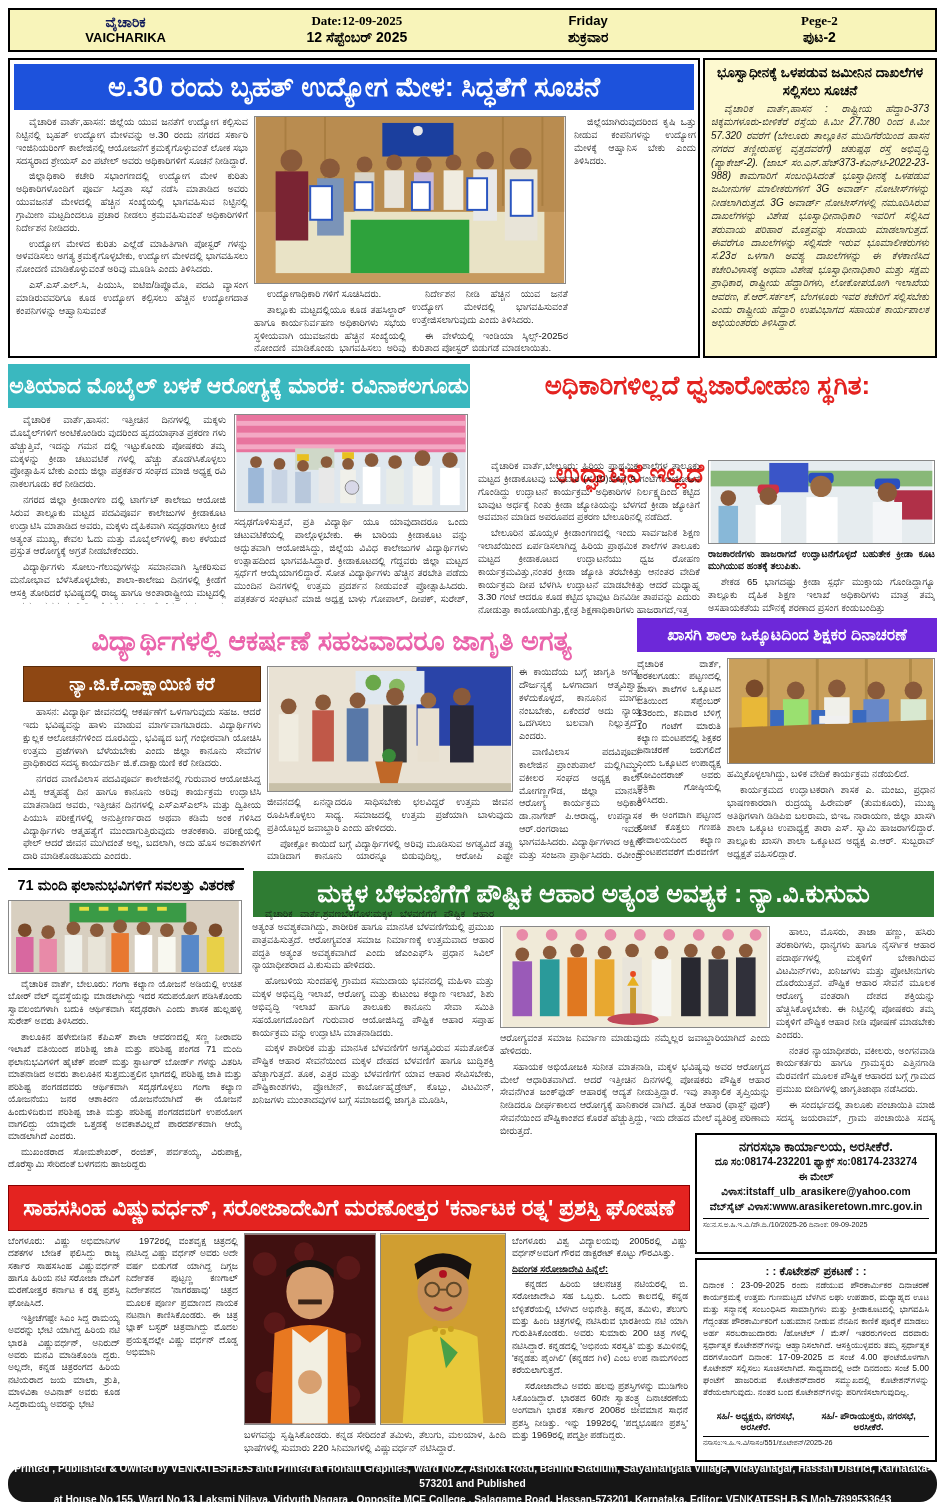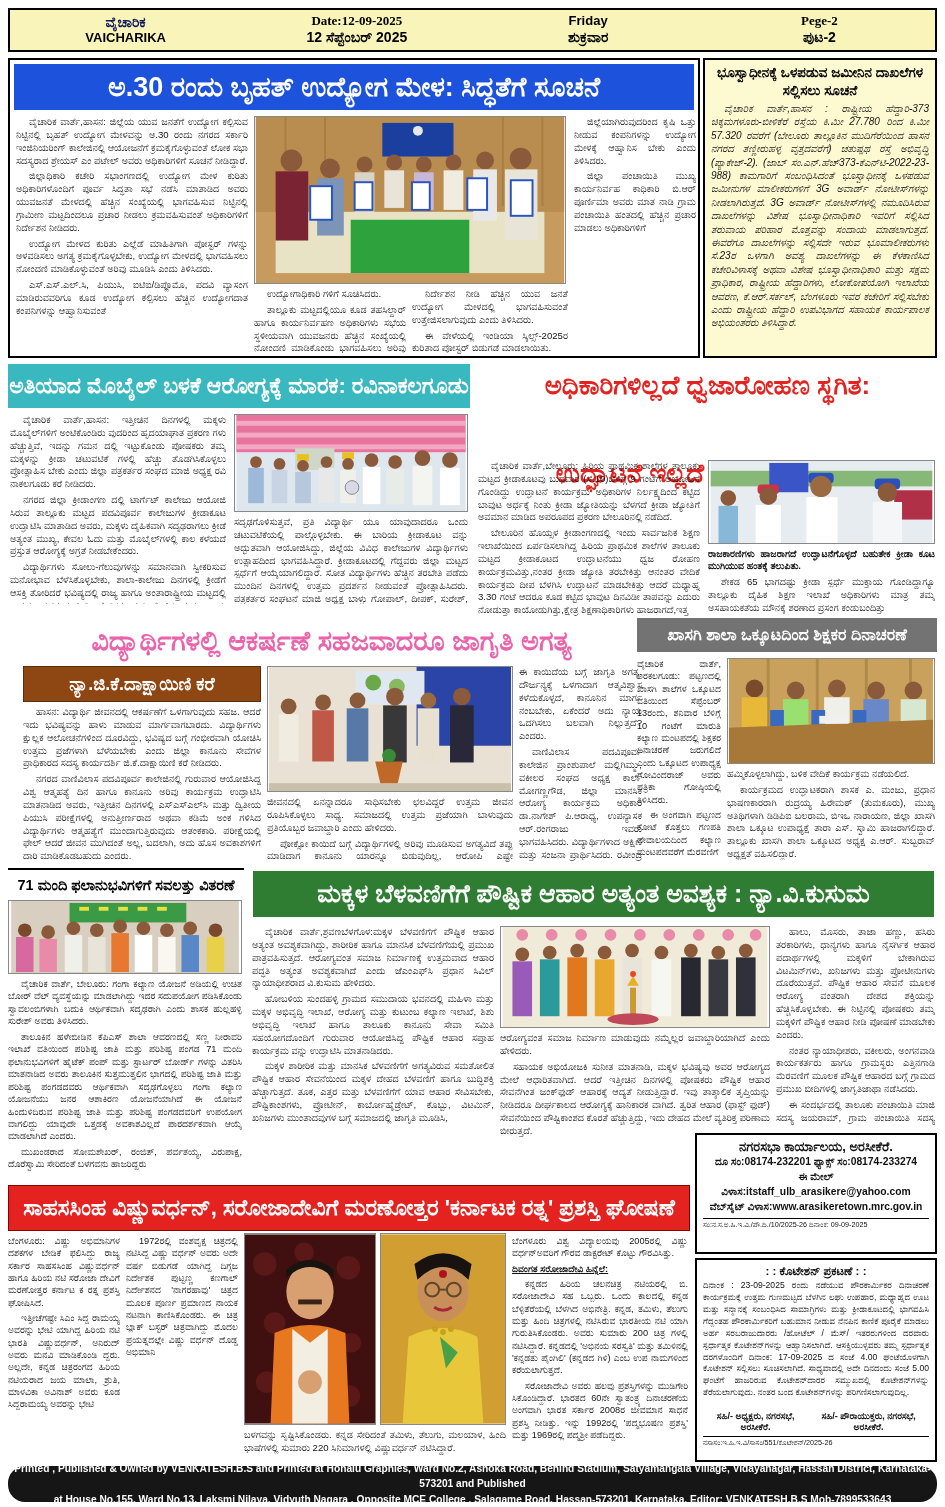--- a/index.html
+++ b/index.html
@@ -104,21 +104,20 @@
       <p>ತಾಲ್ಲೂಕು ಮಟ್ಟದಲ್ಲಿಯೂ ಕೂಡ ತಹಸಿಲ್ದಾರ್ ಹಾಗೂ ಕಾರ್ಯನಿರ್ವಹಣ ಅಧಿಕಾರಿಗಳು ಸಭೆಯ ಸ್ಥಳೀಯವಾಗಿ ಯುವಜನರು ಹೆಚ್ಚಿನ ಸಂಖ್ಯೆಯಲ್ಲಿ ನೋಂದಣಿ ಮಾಡಿಕೊಂಡು ಭಾಗವಹಿಸಲು ಅರಿವು ಮೂಡಿಸುವಂತೆ ತಿಳಿಸಿದರು.</p>
 
     </div>
     <div class="abs body-text" style="left:402px;top:228px;width:156px;height:66px;overflow:hidden;">
       <p>ನಿರ್ದೇಶನ ನೀಡಿ ಹೆಚ್ಚಿನ ಯುವ ಜನತೆ ಉದ್ಯೋಗ ಮೇಳದಲ್ಲಿ ಭಾಗವಹಿಸುವಂತೆ ಉತ್ತೇಜಿಸಲಾಗುವುದು ಎಂದು ತಿಳಿಸಿದರು.</p>
       <p>ಈ ವೇಳೆಯಲ್ಲಿ ಇಂಡಿಯಾ ಸ್ಕಿಲ್ಸ್-2025ರ ಕುರಿತಾದ ಪೋಸ್ಟರ್ ಬಿಡುಗಡೆ ಮಾಡಲಾಯಿತು.</p>
 
     </div>
     <div class="abs body-text" style="left:564px;top:56px;width:122px;height:238px;overflow:hidden;">
       <p>ಜಿಲ್ಲೆಯಾಗಿರುವುದರಿಂದ ಕೃಷಿ ಒತ್ತು ನೀಡುವ ಕಂಪನಿಗಳನ್ನು ಉದ್ಯೋಗ ಮೇಳಕ್ಕೆ ಆಹ್ವಾನಿಸ ಬೇಕು ಎಂದು ತಿಳಿಸಿದರು.</p>
-      <p>ಜಿಲ್ಲಾ ಪಂಚಾಯಿತಿ ಮುಖ್ಯ ಕಾರ್ಯನಿರ್ವಹ ಕಾಧಿಕಾರಿ ಬಿ.ಆರ್ ಪೂರ್ಣಿಮಾ ಅವರು ಮಾತ ನಾಡಿ ಗ್ರಾಮ ಪಂಚಾಯಿತಿ ಹಂತದಲ್ಲಿ ಹೆಚ್ಚಿನ ಪ್ರಚಾರ ಮಾಡಲು ಅಧಿಕಾರಿಗಳಿಗೆ</p>
     </div>
   </div>
 
   <div class="abs bordered" style="left:703px;top:58px;width:234px;height:300px;background:#fdf9d0;padding:4px 6px;">
     <div class="headline-ink" style="font-size:13.5px;color:#000;line-height:1.3;">ಭೂಸ್ವಾಧೀನಕ್ಕೆ ಒಳಪಡುವ ಜಮೀನಿನ ದಾಖಲೆಗಳ ಸಲ್ಲಿಸಲು ಸೂಚನೆ</div>
     <div class="body-text" style="font-size:10px;margin-top:3px;font-style:italic;">
       <p>ವೈಚಾರಿಕ ವಾರ್ತೆ,ಹಾಸನ : ರಾಷ್ಟ್ರೀಯ ಹೆದ್ದಾರಿ-373 ಚಿಕ್ಕಮಗಳೂರು-ಬೀಳಿಕೆರೆ ರಸ್ತೆಯ ಕಿ.ಮೀ 27.780 ರಿಂದ ಕಿ.ಮೀ 57.320 ರವರೆಗೆ (ಬೇಲೂರು ತಾಲ್ಲೂಕಿನ ಮುದಿಗೆರೆಯಿಂದ ಹಾಸನ ನಗರದ ತಣ್ಣೀರುಹಳ್ಳ ವೃತ್ತದವರೆಗೆ) ಚತುಷ್ಪಥ ರಸ್ತೆ ಅಭಿವೃದ್ಧಿ (ಪ್ಯಾಕೇಜ್-2). (ಜಾಬ್ ಸಂ.ಎನ್.ಹೆಚ್373-ಕೆಎನ್‌ಟಿ-2022-23-988) ಕಾಮಗಾರಿಗೆ ಸಂಬಂಧಿಸಿದಂತೆ ಭೂಸ್ವಾಧೀನಕ್ಕೆ ಒಳಪಡುವ ಜಮೀನುಗಳ ಮಾಲೀಕರುಗಳಿಗೆ 3G ಅವಾರ್ಡ್ ನೋಟೀಸ್‌ಗಳನ್ನು ನೀಡಲಾಗಿರುತ್ತದೆ. 3G ಅವಾರ್ಡ್ ನೋಟೀಸ್‌ಗಳಲ್ಲಿ ನಮೂದಿಸಿರುವ ದಾಖಲೆಗಳನ್ನು ವಿಶೇಷ ಭೂಸ್ವಾಧೀನಾಧಿಕಾರಿ ಇವರಿಗೆ ಸಲ್ಲಿಸಿದ ತರುವಾಯ ಪರಿಹಾರ ಮೊತ್ತವನ್ನು ಸಂದಾಯ ಮಾಡಲಾಗುತ್ತದೆ. ಈವರೆಗೂ ದಾಖಲೆಗಳನ್ನು ಸಲ್ಲಿಸದೇ ಇರುವ ಭೂಮಾಲೀಕರುಗಳು ಸೆ.23ರ ಒಳಗಾಗಿ ಅವಶ್ಯ ದಾಖಲೆಗಳನ್ನು ಈ ಕೆಳಕಾಣಿಸಿದ ಕಚೇರಿವಿಳಾಸಕ್ಕೆ ಅಥವಾ ವಿಶೇಷ ಭೂಸ್ವಾಧೀನಾಧಿಕಾರಿ ಮತ್ತು ಸಕ್ಷಮ ಪ್ರಾಧಿಕಾರ, ರಾಷ್ಟ್ರೀಯ ಹೆದ್ದಾರಿಗಳು, ಲೋಕೋಪಯೋಗಿ ಇಲಾಖೆಯ ಆವರಣ, ಕೆ.ಆರ್.ಸರ್ಕಲ್, ಬೆಂಗಳೂರು ಇವರ ಕಚೇರಿಗೆ ಸಲ್ಲಿಸಬೇಕು ಎಂದು ರಾಷ್ಟ್ರೀಯ ಹೆದ್ದಾರಿ ಉಪವಿಭಾಗದ ಸಹಾಯಕ ಕಾರ್ಯಪಾಲಕ ಅಭಿಯಂತರರು ತಿಳಿಸಿದ್ದಾರೆ.</p>
     </div>
   </div>
 
@@ -235,21 +234,21 @@
       <p style="text-indent:0;">ಜೀವನದಲ್ಲಿ ಏನನ್ನಾದರೂ ಸಾಧಿಸಬೇಕು ಛಲವಿದ್ದರೆ ಉತ್ತಮ ಜೀವನ ರೂಪಿಸಿಕೊಳ್ಳಲು ಸಾಧ್ಯ. ಸಮಾಜದಲ್ಲಿ ಉತ್ತಮ ಪ್ರಜೆಯಾಗಿ ಬಾಳುವುದು ಪ್ರತಿಯೊಬ್ಬರ ಜವಾಬ್ದಾರಿ ಎಂದು ಹೇಳಿದರು.</p>
       <p>ಪೋಕ್ಸೋ ಕಾಯಿದೆ ಬಗ್ಗೆ ವಿದ್ಯಾರ್ಥಿಗಳಲ್ಲಿ ಅರಿವು ಮೂಡಿಸುವ ಅಗತ್ಯವಿದೆ ತಪ್ಪು ಮಾಡಿದಾಗ ಕಾನೂನು ಯಾರನ್ನೂ ಬಿಡುವುದಿಲ್ಲ, ಆರೋಪಿ ಎಷ್ಟೇ ಶ್ರೀಮಂತರಾಗಿದ್ದರೂ ಅಪರಾಧಿ ಎಂದು ಸಾಬೀತಾದರೆ ಶಿಕ್ಷೆ ಕಟ್ಟಿಟ್ಟ ಬುತ್ತಿ ಪೋಕ್ಸೋ ಪ್ರಕರಣಗಳು ಹೆಚ್ಚುತ್ತಿರುವ ಕಾರಣ ಗಂಡು ಮತ್ತು ಹೆಣ್ಣು ಮಕ್ಕಳಿಗೆ</p>
     </div>
     <div class="abs body-text" style="left:500px;top:44px;width:123px;height:198px;overflow:hidden;">
       <p style="text-indent:0;">ಈ ಕಾಯಿದೆಯ ಬಗ್ಗೆ ಜಾಗೃತಿ ಅಗತ್ಯ. ದೌರ್ಜನ್ಯಕ್ಕೆ ಒಳಗಾದಾಗ ಆತ್ಮವಿಶ್ವಾಸ ಕಳೆದುಕೊಳ್ಳದೆ, ಕಾನೂನಿನ ಮಾರ್ಗ ನಂಬಬೇಕು, ಏಕೆಂದರೆ ಅದು ನ್ಯಾಯ ಒದಗಿಸಲು ಬಲವಾಗಿ ನಿಲ್ಲುತ್ತದೆ? ಎಂದರು.</p>
       <p>ವಾಣಿವಿಲಾಸ ಪದವಿಪೂರ್ವ ಕಾಲೇಜಿನ ಪ್ರಾಂಶುಪಾಲೆ ಮಲ್ಲಿಗಿಮ್ಮು, ವಕೀಲರ ಸಂಘದ ಅಧ್ಯಕ್ಷ ಕಾರ್ಲೆ ಮೋಗಣ್ಣಗೌಡ, ಜಿಲ್ಲಾ ಮಾನಸಿಕ ಆರೋಗ್ಯ ಕಾರ್ಯಕ್ರಮ ಅಧಿಕಾರಿ ಡಾ.ನಾಗೇಶ್ ಪಿ.ಆರಾಧ್ಯ, ಉಪನ್ಯಾಸಕ ಆರ್.ರಂಗರಾಜು ಇವರು ಭಾಗವಹಿಸಿದರು. ವಿದ್ಯಾರ್ಥಿಗಳಾದ ಅಕ್ಷಿಣಿ ಮತ್ತು ಸಂಜನಾ ಪ್ರಾರ್ಥಿಸಿದರು. ರವೀಂದ್ರ ಕಾರ್ಯಕ್ರಮ ನಿರೂಪಿಸಿದರು.</p>
     </div>
   </div>
 
   <div class="abs" style="left:637px;top:618px;width:300px;height:246px;">
-    <div class="banner" style="width:100%;height:34px;background:#737373;font-size:16px;">ಖಾಸಗಿ ಶಾಲಾ ಒಕ್ಕೂಟದಿಂದ ಶಿಕ್ಷಕರ ದಿನಾಚರಣೆ</div>
+    <div class="banner" style="width:100%;height:34px;background:#6d28d9;font-size:16px;">ಖಾಸಗಿ ಶಾಲಾ ಒಕ್ಕೂಟದಿಂದ ಶಿಕ್ಷಕರ ದಿನಾಚರಣೆ</div>
     <div class="abs body-text" style="left:0;top:40px;width:84px;height:200px;overflow:hidden;font-size:9.2px;">
       <p style="text-indent:0;">ವೈಚಾರಿಕ ವಾರ್ತೆ, ಅರಕಲಗೂಡು: ಪಟ್ಟಣದಲ್ಲಿ ಖಾಸಗಿ ಶಾಲೆಗಳ ಒಕ್ಕೂಟದ ವತಿಯಿಂದ ಸೆಪ್ಟೆಂಬರ್ 13ರಂದು, ಶನಿವಾರ ಬೆಳಿಗ್ಗೆ 10 ಗಂಟೆಗೆ ಮಾರುತಿ ಕಲ್ಯಾಣ ಮಂಟಪದಲ್ಲಿ ಶಿಕ್ಷಕರ ದಿನಾಚರಣೆ ಜರುಗಲಿದೆ ಎಂದು ಒಕ್ಕೂಟದ ಉಪಾಧ್ಯಕ್ಷ ಗೋವಿಂದರಾಜ್ ಅವರು ಪತ್ರಿಕಾ ಗೋಷ್ಠಿಯಲ್ಲಿ ತಿಳಿಸಿದರು.</p>
       <p>ಈ ಅಂಗವಾಗಿ ಪಟ್ಟಣದ ಕೋಟೆ ಕೊತ್ತಲು ಗಣಪತಿ ದೇವಾಲಯದಿಂದ ಕಲ್ಯಾಣ ಮಂಟಪದವರೆಗೆ ಮೆರವಣಿಗೆ</p>
     </div>
     <svg class="abs photo" style="left:90px;top:40px;" width="208" height="106" viewBox="0 0 208 106">
       <rect width="208" height="106" fill="#c9a05c"></rect>
       <g stroke="#b08a48" stroke-width="3">
           <line x1="40" y1="0" x2="40" y2="70"></line>
           <line x1="90" y1="0" x2="90" y2="70"></line>
           <line x1="140" y1="0" x2="140" y2="70"></line>
@@ -316,21 +315,21 @@
     </svg>
     <div class="abs body-text" style="left:0;top:110px;width:234px;height:202px;overflow:hidden;font-size:9.3px;">
       <p>ವೈಚಾರಿಕ ವಾರ್ತೆ, ಬೇಲೂರು: ಗಂಗಾ ಕಲ್ಯಾಣ ಯೋಜನೆ ಅಡಿಯಲ್ಲಿ ಉಚಿತ ಬೋರ್ ವೆಲ್ ವ್ಯವಸ್ಥೆಯನ್ನು ಮಾಡಲಾಗಿದ್ದು ಇದರ ಸದುಪಯೋಗ ಪಡಿಸಿಕೊಂಡು ಸ್ವಾವಲಂಬಿಗಳಾಗಿ ಬದುಕಿ ಆರ್ಥಿಕವಾಗಿ ಸದೃಢರಾಗಿ ಎಂದು ಶಾಸಕ ಹುಲ್ಲಹಳ್ಳಿ ಸುರೇಶ್ ಅವರು ತಿಳಿಸಿದರು.</p>
       <p>ತಾಲೂಕಿನ ಹಳೇಬೀಡಿನ ಕೆಪಿಎಸ್ ಶಾಲಾ ಆವರಣದಲ್ಲಿ ಸಣ್ಣ ನೀರಾವರಿ ಇಲಾಖೆ ವತಿಯಿಂದ ಪರಿಶಿಷ್ಟ ಜಾತಿ ಮತ್ತು ಪರಿಶಿಷ್ಟ ಪಂಗಡ 71 ಮಂದಿ ಫಲಾನುಭವಿಗಳಿಗೆ ಹೈಟೆಕ್ ಪಂಪ್ ಮತ್ತು ಸ್ಟಾರ್ಟರ್ ಬೋರ್ಡ್ ಗಳನ್ನು ವಿತರಿಸಿ ಮಾತನಾಡಿದ ಅವರು ತಾಲೂಕಿನ ಸುತ್ತಮುತ್ತಲಿನ ಭಾಗದಲ್ಲಿ ಪರಿಶಿಷ್ಟ ಜಾತಿ ಮತ್ತು ಪರಿಶಿಷ್ಟ ಪಂಗಡದವರು ಆರ್ಥಿಕವಾಗಿ ಸದೃಢಗೊಳ್ಳಲು ಗಂಗಾ ಕಲ್ಯಾಣ ಯೋಜನೆಯು ಜನರ ಆಶಾಕಿರಣ ಯೋಜನೆಯಾಗಿದೆ ಈ ಯೋಜನೆ ಹಿಂದುಳಿದಿರುವ ಪರಿಶಿಷ್ಟ ಜಾತಿ ಮತ್ತು ಪರಿಶಿಷ್ಟ ಪಂಗಡದವರಿಗೆ ಉಪಯೋಗ ವಾಗಲಿದ್ದು ಯಾವುದೇ ಒತ್ತಡಕ್ಕೆ ಅವಕಾಶವಿಲ್ಲದೆ ಪಾರದರ್ಶಕವಾಗಿ ಆಯ್ಕೆ ಮಾಡಲಾಗಿದೆ ಎಂದರು.</p>
       <p>ಮುಖಂಡರಾದ ಸೋಮಶೇಖರ್, ರಂಜಿತ್, ಪರ್ವತಯ್ಯ, ವಿರುಪಾಕ್ಷ, ದೊರೆಸ್ವಾಮಿ ಸೇರಿದಂತೆ ಬಳಗವನು ಹಾಜರಿದ್ದರು</p>
     </div>
   </div>
 
   <div class="abs" style="left:250px;top:868px;width:687px;height:315px;">
     <div class="banner" style="width:100%;height:52px;background:#2f7c33;font-size:25px;box-shadow:inset 0 0 0 3px #fff,inset 0 0 0 5px #2f7c33;">ಮಕ್ಕಳ ಬೆಳವಣಿಗೆಗೆ ಪೌಷ್ಟಿಕ ಆಹಾರ ಅತ್ಯಂತ ಅವಶ್ಯಕ : ನ್ಯಾ.ವಿ.ಕುಸುಮ</div>
-    <div class="abs body-text" style="left:2px;top:58px;width:242px;height:254px;overflow:hidden;">
+    <div class="abs body-text" style="left:2px;top:40px;width:242px;height:254px;overflow:hidden;">
       <p>ವೈಚಾರಿಕ ವಾರ್ತೆ,ಶ್ರವಣಬೆಳಗೊಳ:ಮಕ್ಕಳ ಬೆಳವಣಿಗೆಗೆ ಪೌಷ್ಟಿಕ ಆಹಾರ ಅತ್ಯಂತ ಅವಶ್ಯಕವಾಗಿದ್ದು, ಶಾರೀರಿಕ ಹಾಗೂ ಮಾನಸಿಕ ಬೆಳವಣಿಗೆಯಲ್ಲಿ ಪ್ರಮುಖ ಪಾತ್ರವಹಿಸುತ್ತದೆ. ಆರೋಗ್ಯವಂತ ಸಮಾಜ ನಿರ್ಮಾಣಕ್ಕೆ ಉತ್ತಮವಾದ ಆಹಾರ ಪದ್ಧತಿ ಅತ್ಯಂತ ಅವಶ್ಯಕವಾಗಿದೆ ಎಂದು ಜೆಎಂಎಫ್‌ಸಿ ಪ್ರಧಾನ ಸಿವಿಲ್ ನ್ಯಾಯಾಧೀಶರಾದ ವಿ.ಕುಸುಮ ಹೇಳಿದರು.</p>
       <p>ಹೋಬಳಿಯ ಸುಂದಹಳ್ಳಿ ಗ್ರಾಮದ ಸಮುದಾಯ ಭವನದಲ್ಲಿ ಮಹಿಳಾ ಮತ್ತು ಮಕ್ಕಳ ಅಭಿವೃದ್ಧಿ ಇಲಾಖೆ, ಆರೋಗ್ಯ ಮತ್ತು ಕುಟುಂಬ ಕಲ್ಯಾಣ ಇಲಾಖೆ, ಶಿಶು ಅಭಿವೃದ್ಧಿ ಇಲಾಖೆ ಹಾಗೂ ತಾಲೂಕು ಕಾನೂನು ಸೇವಾ ಸಮಿತಿ ಸಹಯೋಗದೊಂದಿಗೆ ಗುರುವಾರ ಆಯೋಜಿಸಿದ್ದ ಪೌಷ್ಟಿಕ ಆಹಾರ ಸಪ್ತಾಹ ಕಾರ್ಯಕ್ರಮ ವನ್ನು ಉದ್ಘಾಟಿಸಿ ಮಾತನಾಡಿದರು.</p>
       <p>ಮಕ್ಕಳ ಶಾರೀರಿಕ ಮತ್ತು ಮಾನಸಿಕ ಬೆಳವಣಿಗೆಗೆ ಅಗತ್ಯವಿರುವ ಸಮತೋಲಿತ ಪೌಷ್ಟಿಕ ಆಹಾರ ಸೇವನೆಯಿಂದ ಮಕ್ಕಳ ದೇಹದ ಬೆಳವಣಿಗೆ ಹಾಗೂ ಬುದ್ಧಿಶಕ್ತಿ ಹೆಚ್ಚಾಗುತ್ತದೆ. ತೂಕ, ಎತ್ತರ ಮತ್ತು ಬೆಳವಣಿಗೆಗೆ ಯಾವ ಆಹಾರ ಸೇವಿಸಬೇಕು, ಪೌಷ್ಟಿಕಾಂಶಗಳು, ಪ್ರೋಟೀನ್, ಕಾರ್ಬೋಹೈಡ್ರೇಟ್, ಕೊಬ್ಬು, ವಿಟಮಿನ್, ಖನಿಜಗಳು ಮುಂತಾದವುಗಳ ಬಗ್ಗೆ ಸಮಾಜದಲ್ಲಿ ಜಾಗೃತಿ ಮೂಡಿಸಿ,</p>
     </div>
     <svg class="abs photo" style="left:250px;top:58px;" width="270" height="102" viewBox="0 0 270 102">
       <rect width="270" height="102" fill="#f0ead8"></rect>
       <g fill="#e88aa8">
           <circle cx="20" cy="8" r="6"></circle>
           <circle cx="50" cy="8" r="6"></circle>
           <circle cx="80" cy="8" r="6"></circle>

